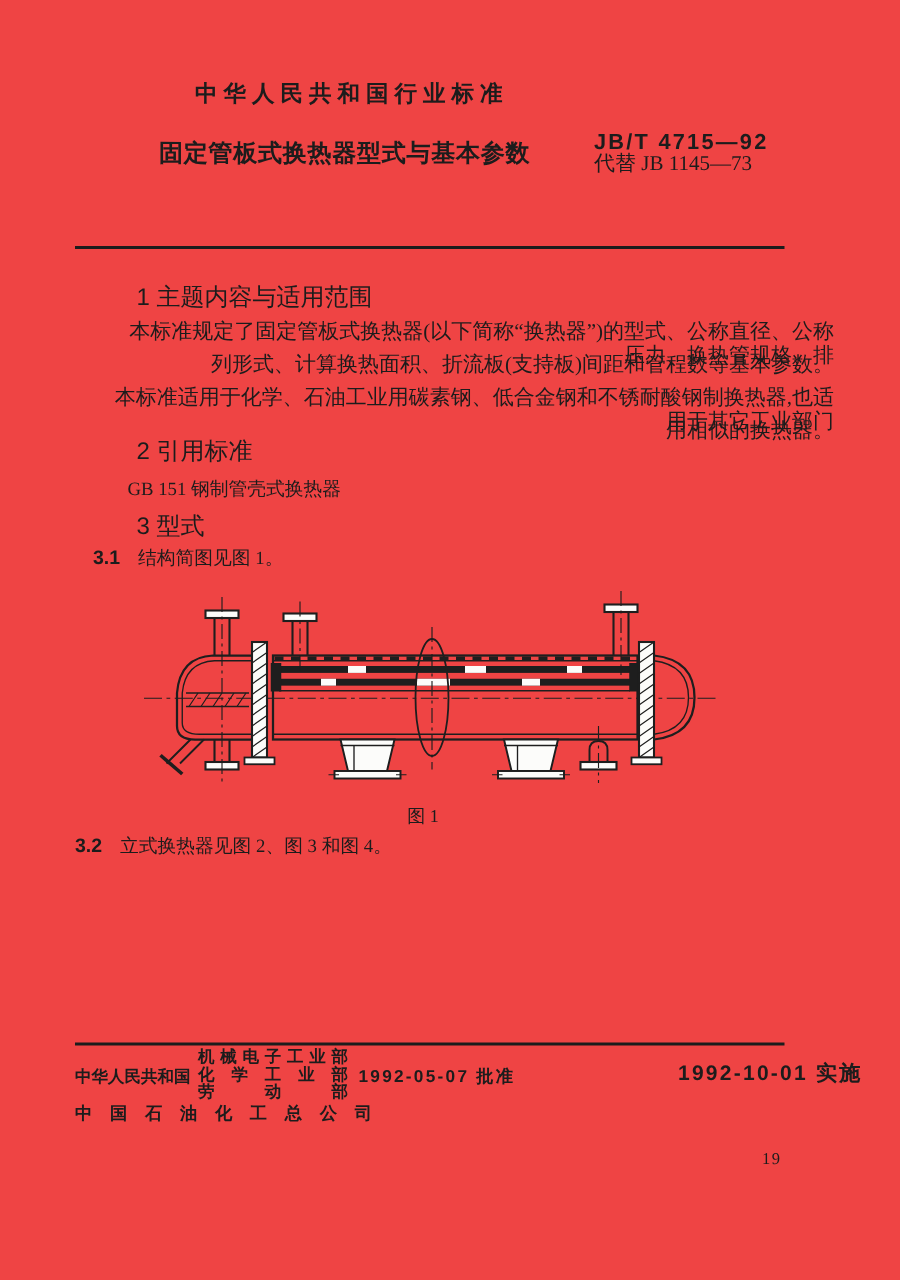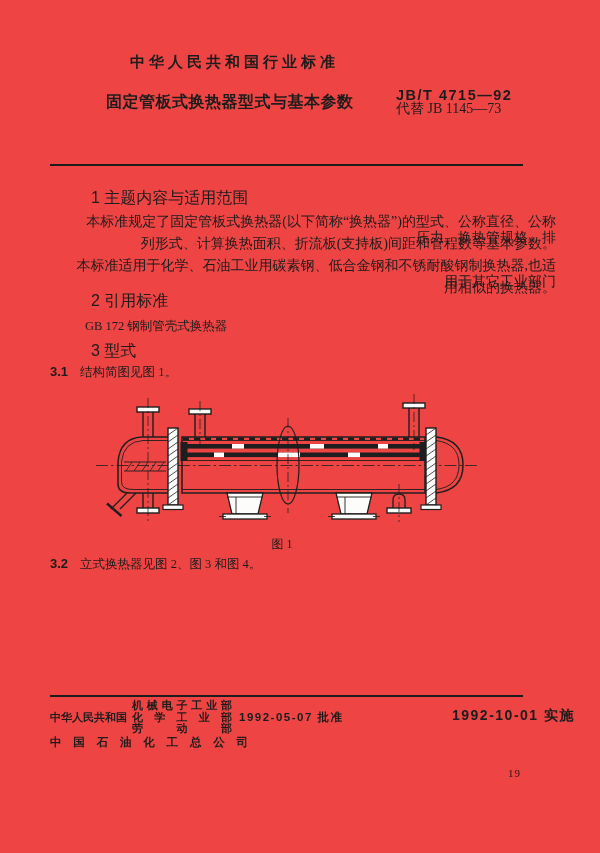--- a/index.html
+++ b/index.html
@@ -18,21 +18,21 @@
   .rule{height:2px; background:#1c1c1c; left:50px; width:473px;}
   .rule-top{top:164px;}
   .rule-bottom{top:695px;}
   .h-sec{left:50px; font-weight:400; font-size:16px;margin-left:41px;}
   .h-s1{top:188px;} .h-s2{top:291px;} .h-s3{top:341px;}
   .bodyline{left:50px; width:506px; font-size:14px; line-height:16px;text-align:right;}
   .indent{text-indent:25px;}
   .l-p1a{top:214px;} .l-p1b{top:236px;} .l-p2a{top:258px;} .l-p2b{top:280px;}
   .gb-ref{left:85px; top:318px; font-size:12.5px;}
   .clause{left:50px; font-size:12.5px;}
-  .c-31{top:364px;} .c-32{top:556px;}
+  .c-31{top:364px;margin-left:12px;} .c-32{top:556px;}
   .clause .num{font-family:"Liberation Sans","DejaVu Sans",sans-serif; font-weight:700; font-size:13px;}
   .clause .txt{margin-left:12px;}
   .figure-wrap{left:82px; top:392px; width:440px; height:140px;}
   .fig-cap{left:0; top:536px; width:524px; text-align:center; font-size:12px;padding-left:20px;}
   .approve{left:50px; top:700px; display:flex; align-items:center;
            font-weight:700; font-size:11px; white-space:nowrap;}
   .ministries{width:100px; margin-left:5px; display:block;}
   .ministries div{text-align:justify; text-align-last:justify; line-height:11.6px;}
   .approve-date{margin-left:7px; letter-spacing:1.5px; font-size:11.5px;}
   .issuer2{left:50px; top:735px; width:198px; font-weight:700; font-size:11.5px;
@@ -52,21 +52,21 @@
 
   <div class="abs rule rule-top"></div>
 
   <div class="abs sans h-sec h-s1">1  主题内容与适用范围</div>
   <div class="abs bodyline indent l-p1a">本标准规定了固定管板式换热器(以下简称“换热器”)的型式、公称直径、公称压力、换热管规格、排</div>
   <div class="abs bodyline l-p1b">列形式、计算换热面积、折流板(支持板)间距和管程数等基本参数。</div>
   <div class="abs bodyline indent l-p2a">本标准适用于化学、石油工业用碳素钢、低合金钢和不锈耐酸钢制换热器,也适用于其它工业部门</div>
   <div class="abs bodyline l-p2b">用相似的换热器。</div>
 
   <div class="abs sans h-sec h-s2">2  引用标准</div>
-  <div class="abs gb-ref">GB 172   钢制管壳式换热器</div>
+  <div class="abs gb-ref">GB 151   钢制管壳式换热器</div>
 
   <div class="abs sans h-sec h-s3">3  型式</div>
 
   <div class="abs clause c-31">
     <span class="num">3.1</span><span class="txt">结构简图见图 1。</span>
   </div>
 
   <svg class="abs figure-wrap" viewBox="0 0 440 140">
     <g stroke="#1e1e1e" fill="none" stroke-linecap="butt">
 

